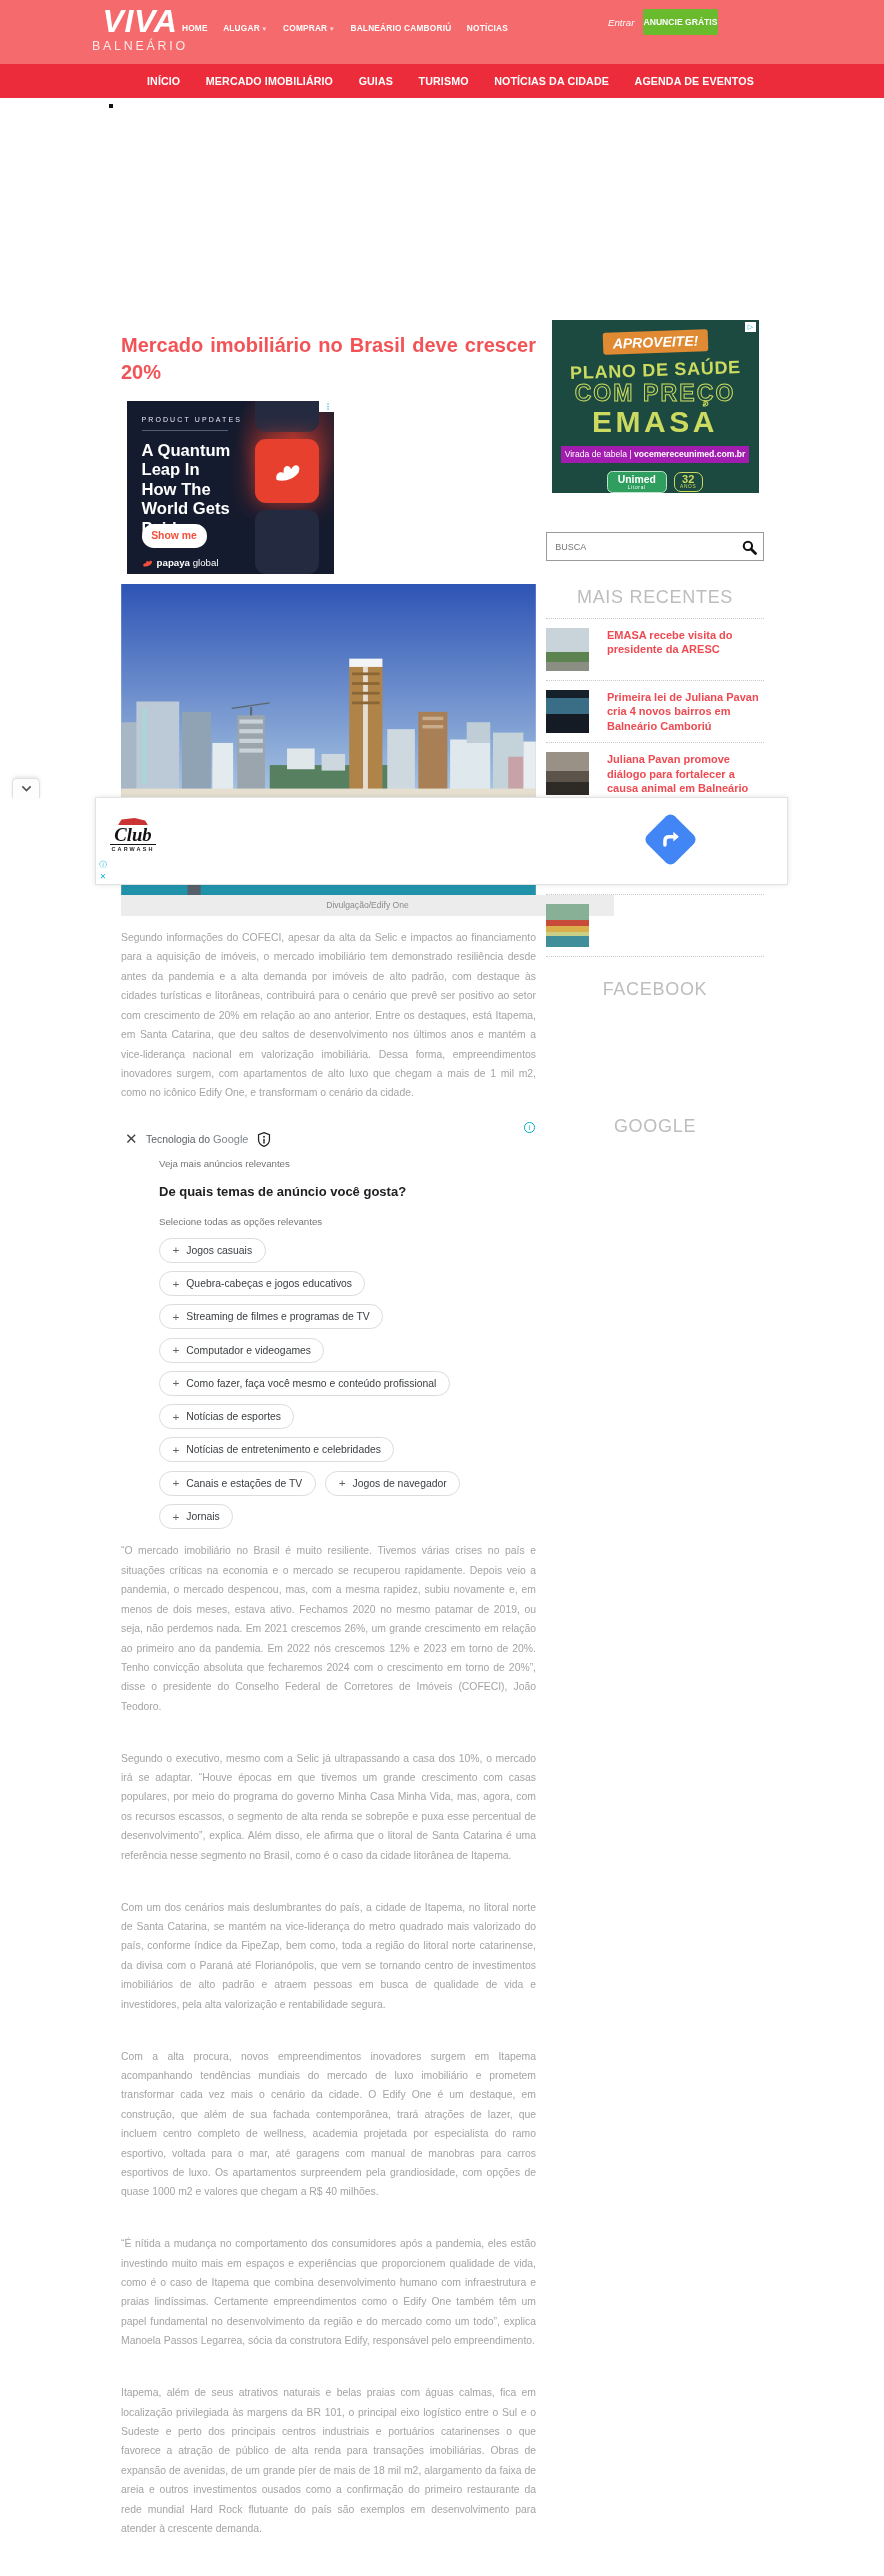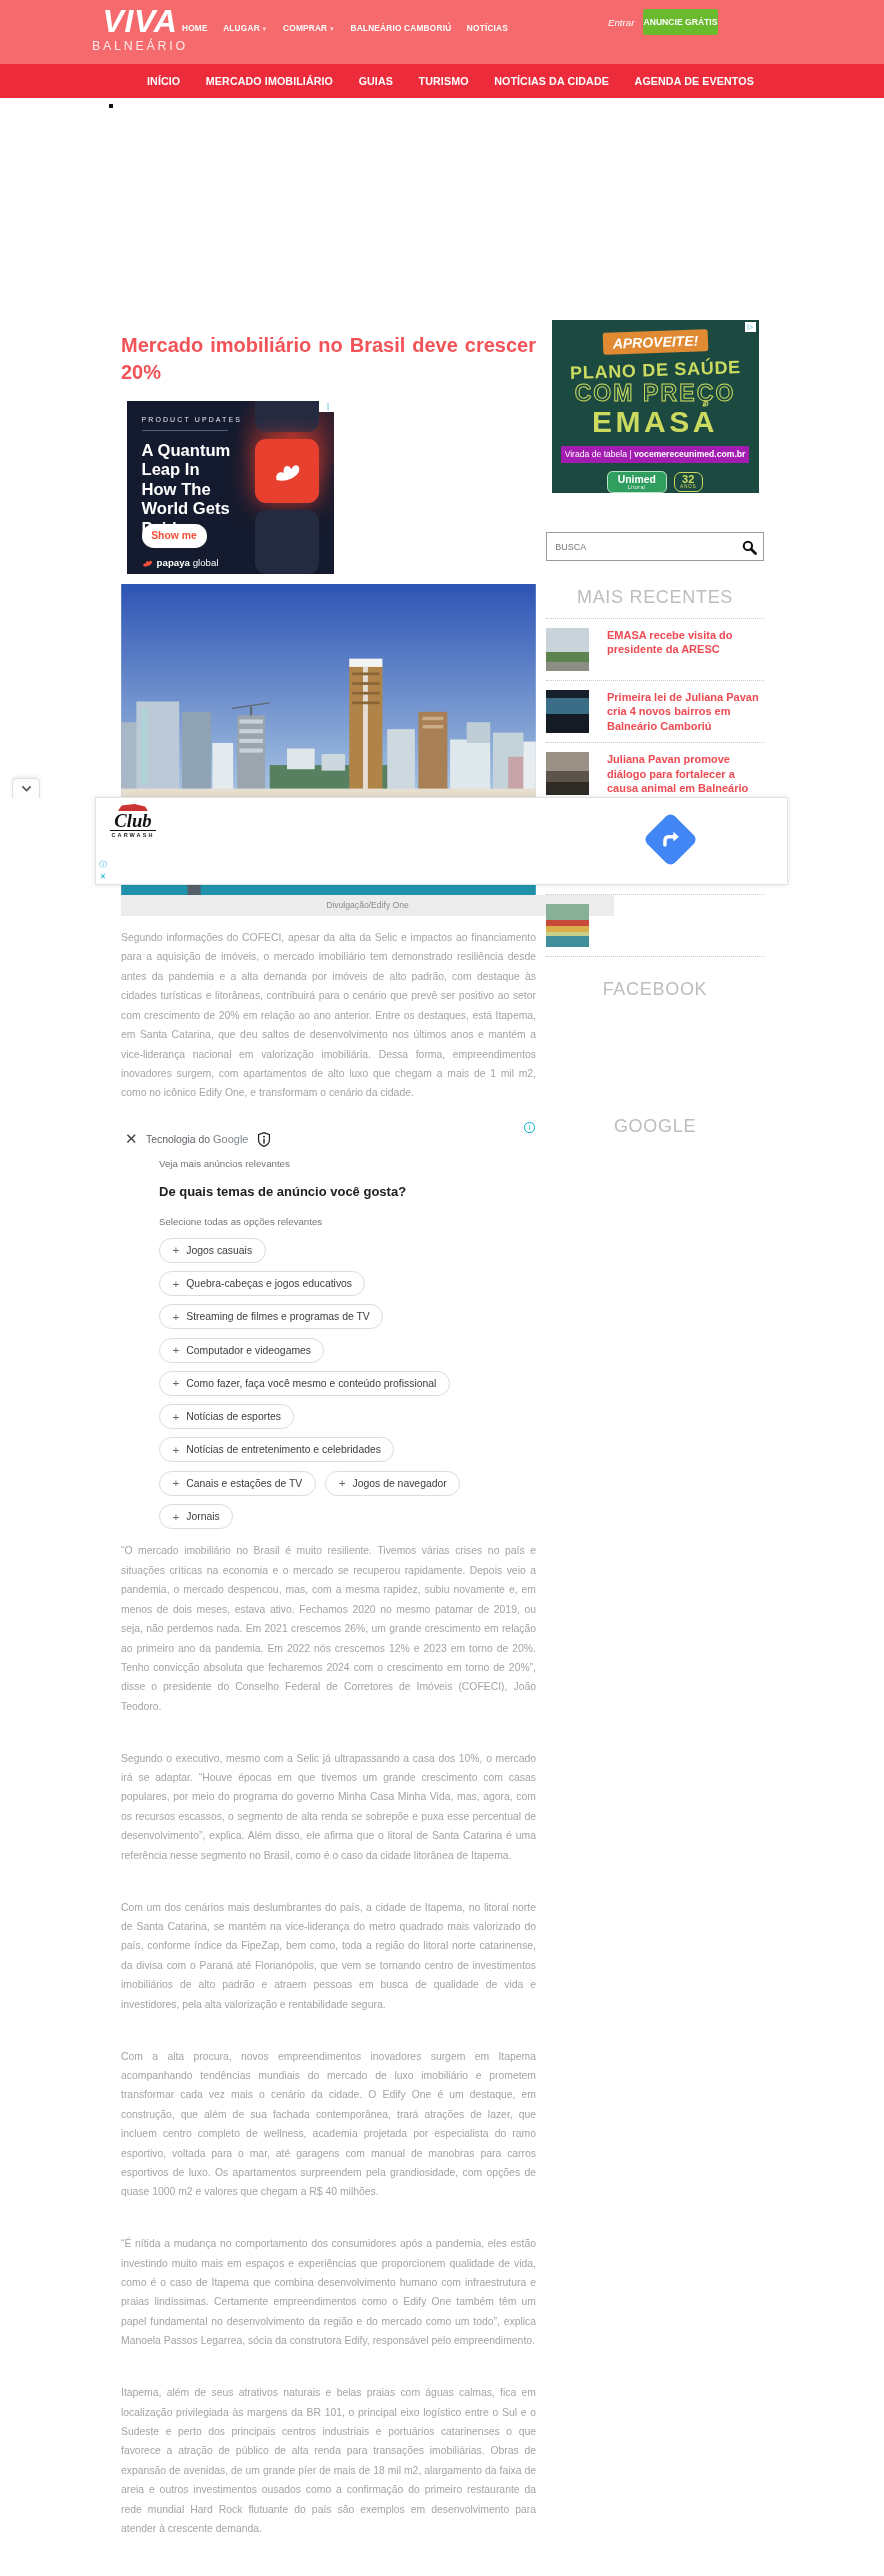--- a/index.html
+++ b/index.html
@@ -101,21 +101,21 @@
   .thumb.v1 { background:linear-gradient(180deg,#c9d4da 0 55%,#5d8350 55% 78%,#8b8f83 78% 100%); }
   .thumb.v2 { background:linear-gradient(180deg,#15202b 0 18%,#3a6e86 18% 55%,#141b24 55% 100%); }
   .thumb.v3 { background:linear-gradient(180deg,#9a9186 0 45%,#5c544a 45% 70%,#2e2a25 70% 100%); }
   .thumb.v4 { background:linear-gradient(180deg,#87b096 0 38%,#c84b3a 38% 52%,#d9b04c 52% 64%,#c9cf86 64% 74%,#3f8e99 74% 100%); }
   .fb-h { margin-top:22px; }
   .gg-h { margin-top:116px; }
 
   
   .anchor-tab { position:absolute; left:12.4px; top:778px; width:28px; height:20px; background:#fdfdfd; border:0.7px solid #e0e0e0; border-bottom:none; border-radius:4.8px 4.8px 0 0; box-shadow:0 -1.4px 3.5px rgba(0,0,0,.08); display:flex; align-items:center; justify-content:center; cursor:pointer; z-index:31; }
   .anchor-ad { position:absolute; left:95px; top:797px; width:693px; height:88px; background:#fff; border:0.7px solid #e2e2e2; box-shadow:0 0 5.5px rgba(0,0,0,.10); z-index:30; }
-  .club-logo { position:absolute; left:14px; top:6px; width:46px; text-align:center; color:#111; }
+  .club-logo { position:absolute; left:14px; top:20px; width:46px; text-align:center; color:#111; }
   .club-logo .car { width:30px; height:7px; margin:0 auto 0.7px; background:#c33; border-radius:5.5px 9.7px 1.4px 1.4px; clip-path:polygon(0 100%,12% 20%,55% 0,90% 35%,100% 100%); }
   .club-logo .nm { font-family:"Liberation Serif", serif; font-style:italic; font-weight:bold; font-size:18.7px; line-height:18px; border-bottom:1.4px solid #111; }
   .club-logo .cw { font-size:5.5px; letter-spacing:2.1px; font-weight:bold; color:#222; margin-top:1.4px; }
   .anchor-msg { position:absolute; left:66px; top:23.5px; width:415px; color:#80868b; font-size:28px; letter-spacing:0.3px; white-space:nowrap; }
   .diamond { position:absolute; left:555px; top:22px; width:39px; height:39px; background:#4285f4; border-radius:6.2px; transform:rotate(45deg); cursor:pointer; }
   .diamond svg { transform:rotate(-45deg); }
   .anchor-attr { position:absolute; left:2.1px; bottom:2.8px; display:flex; flex-direction:column; gap:1.4px; }
   .anchor-attr .a { width:9.7px; height:9.7px; color:#00aecd; font-size:7.6px; line-height:9.7px; text-align:center; cursor:pointer; }
 </style>
 </head>

